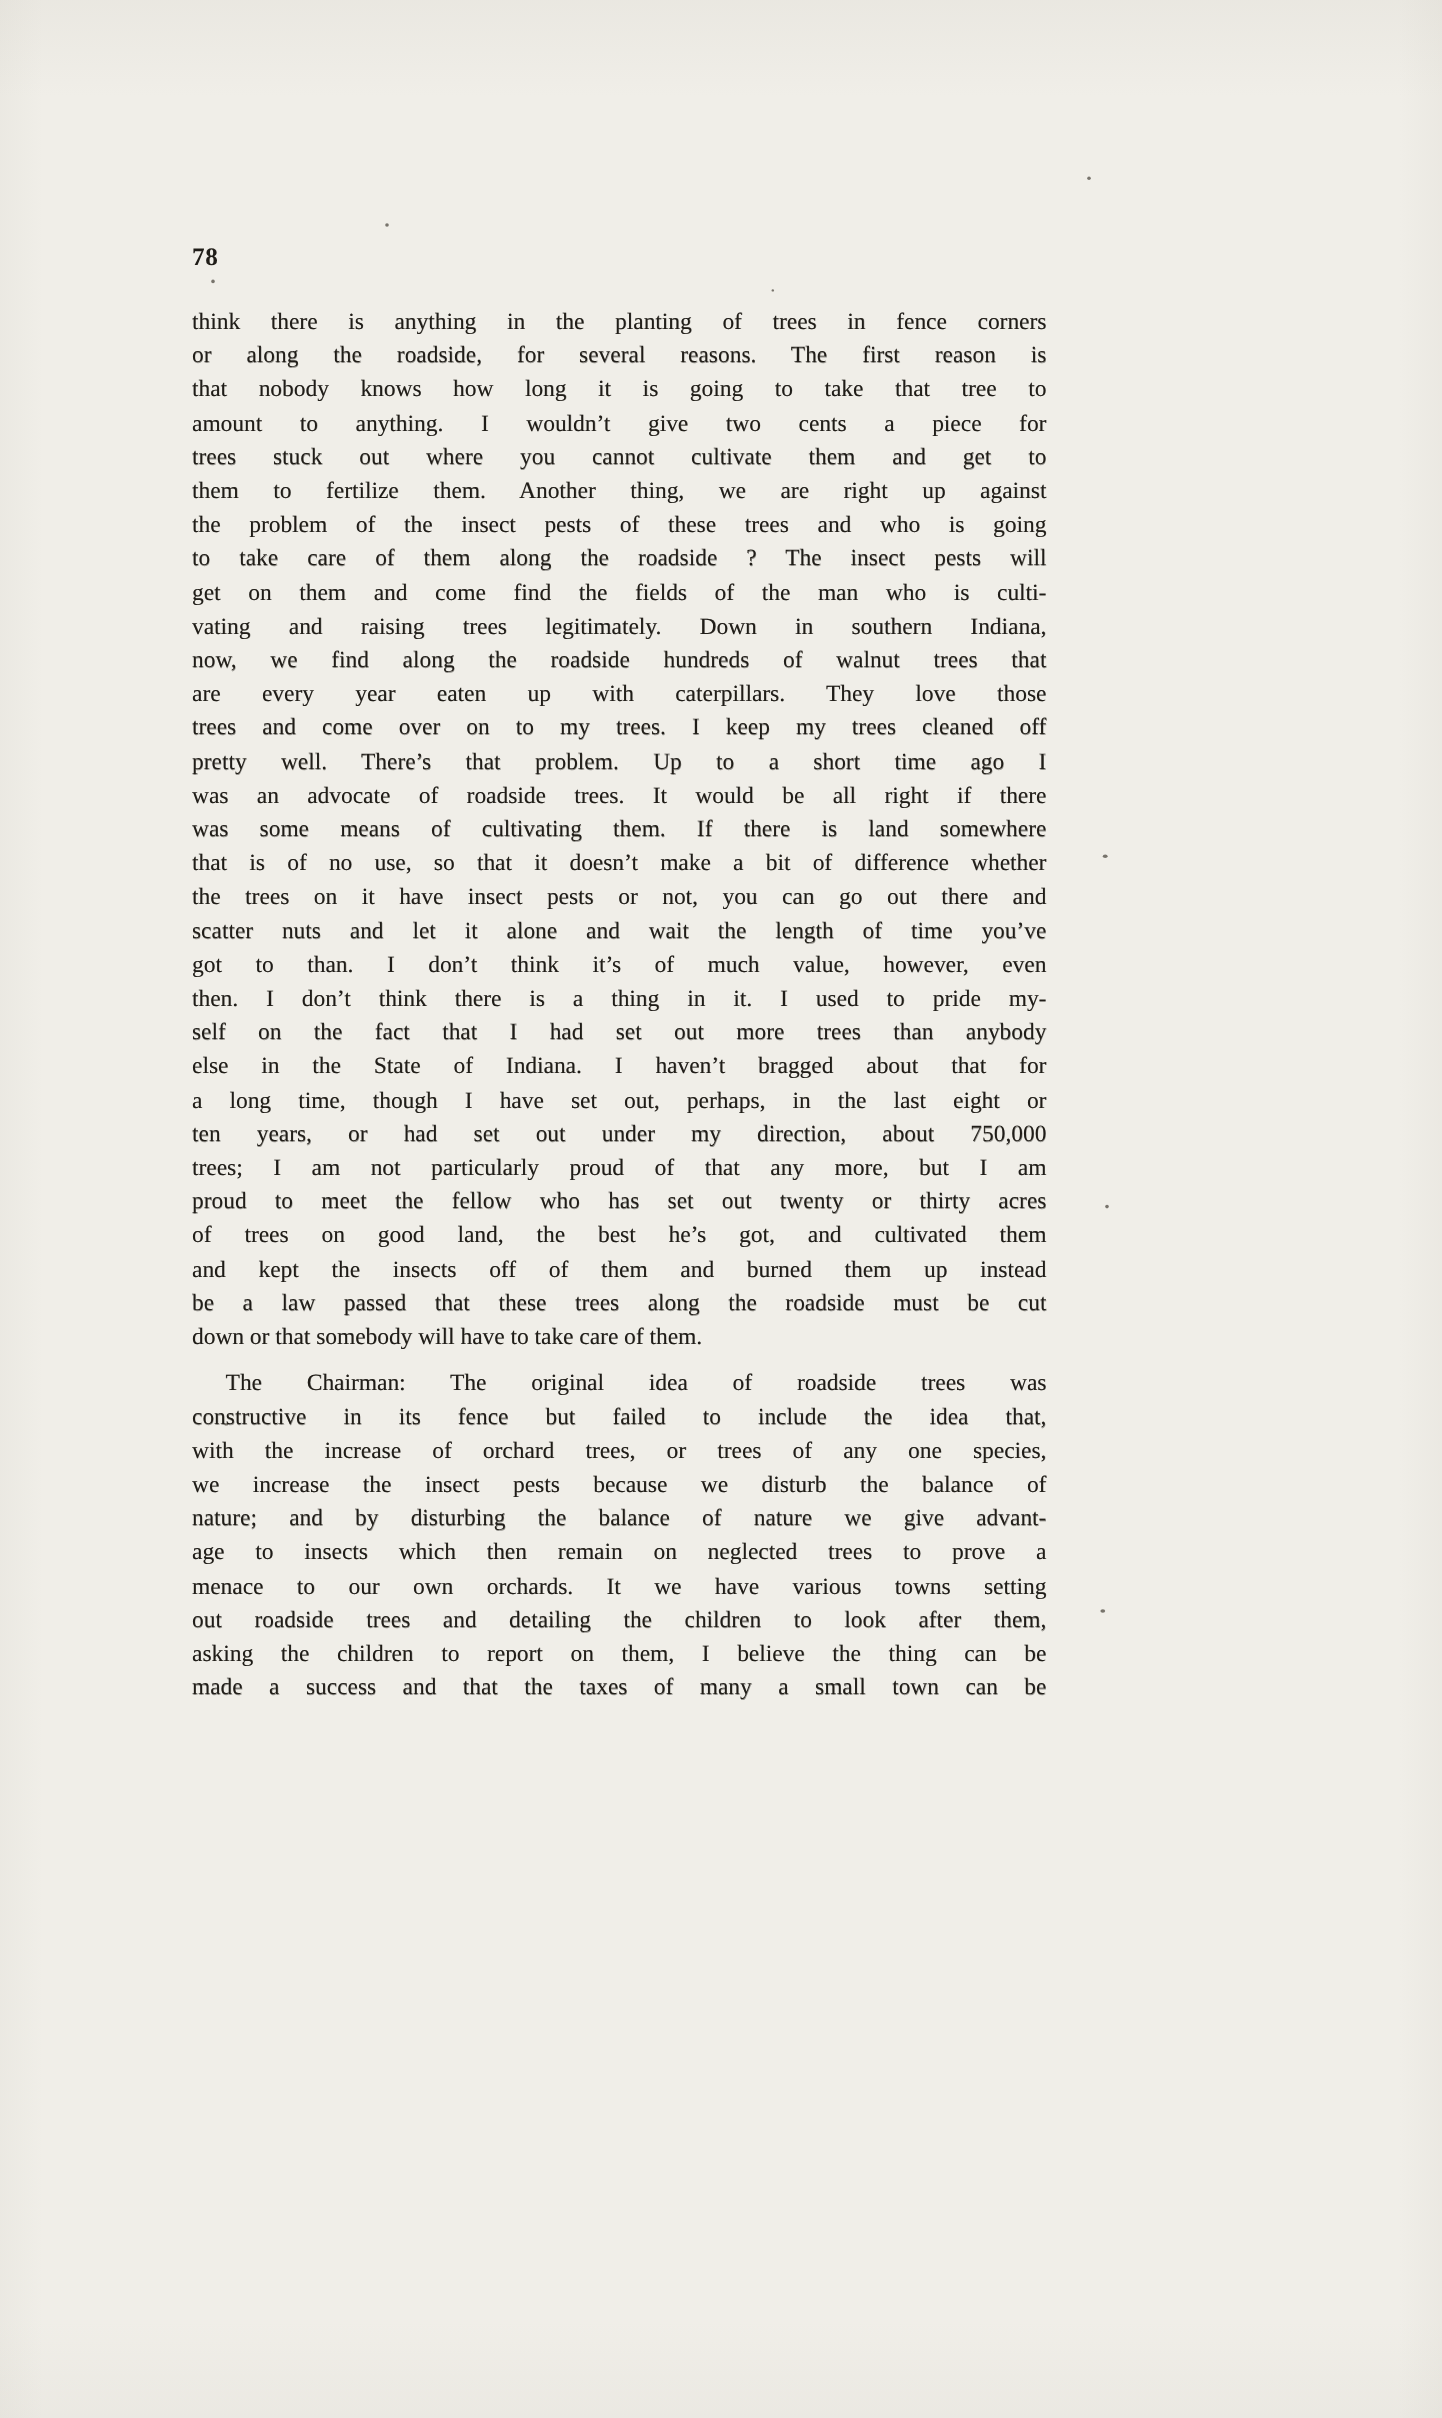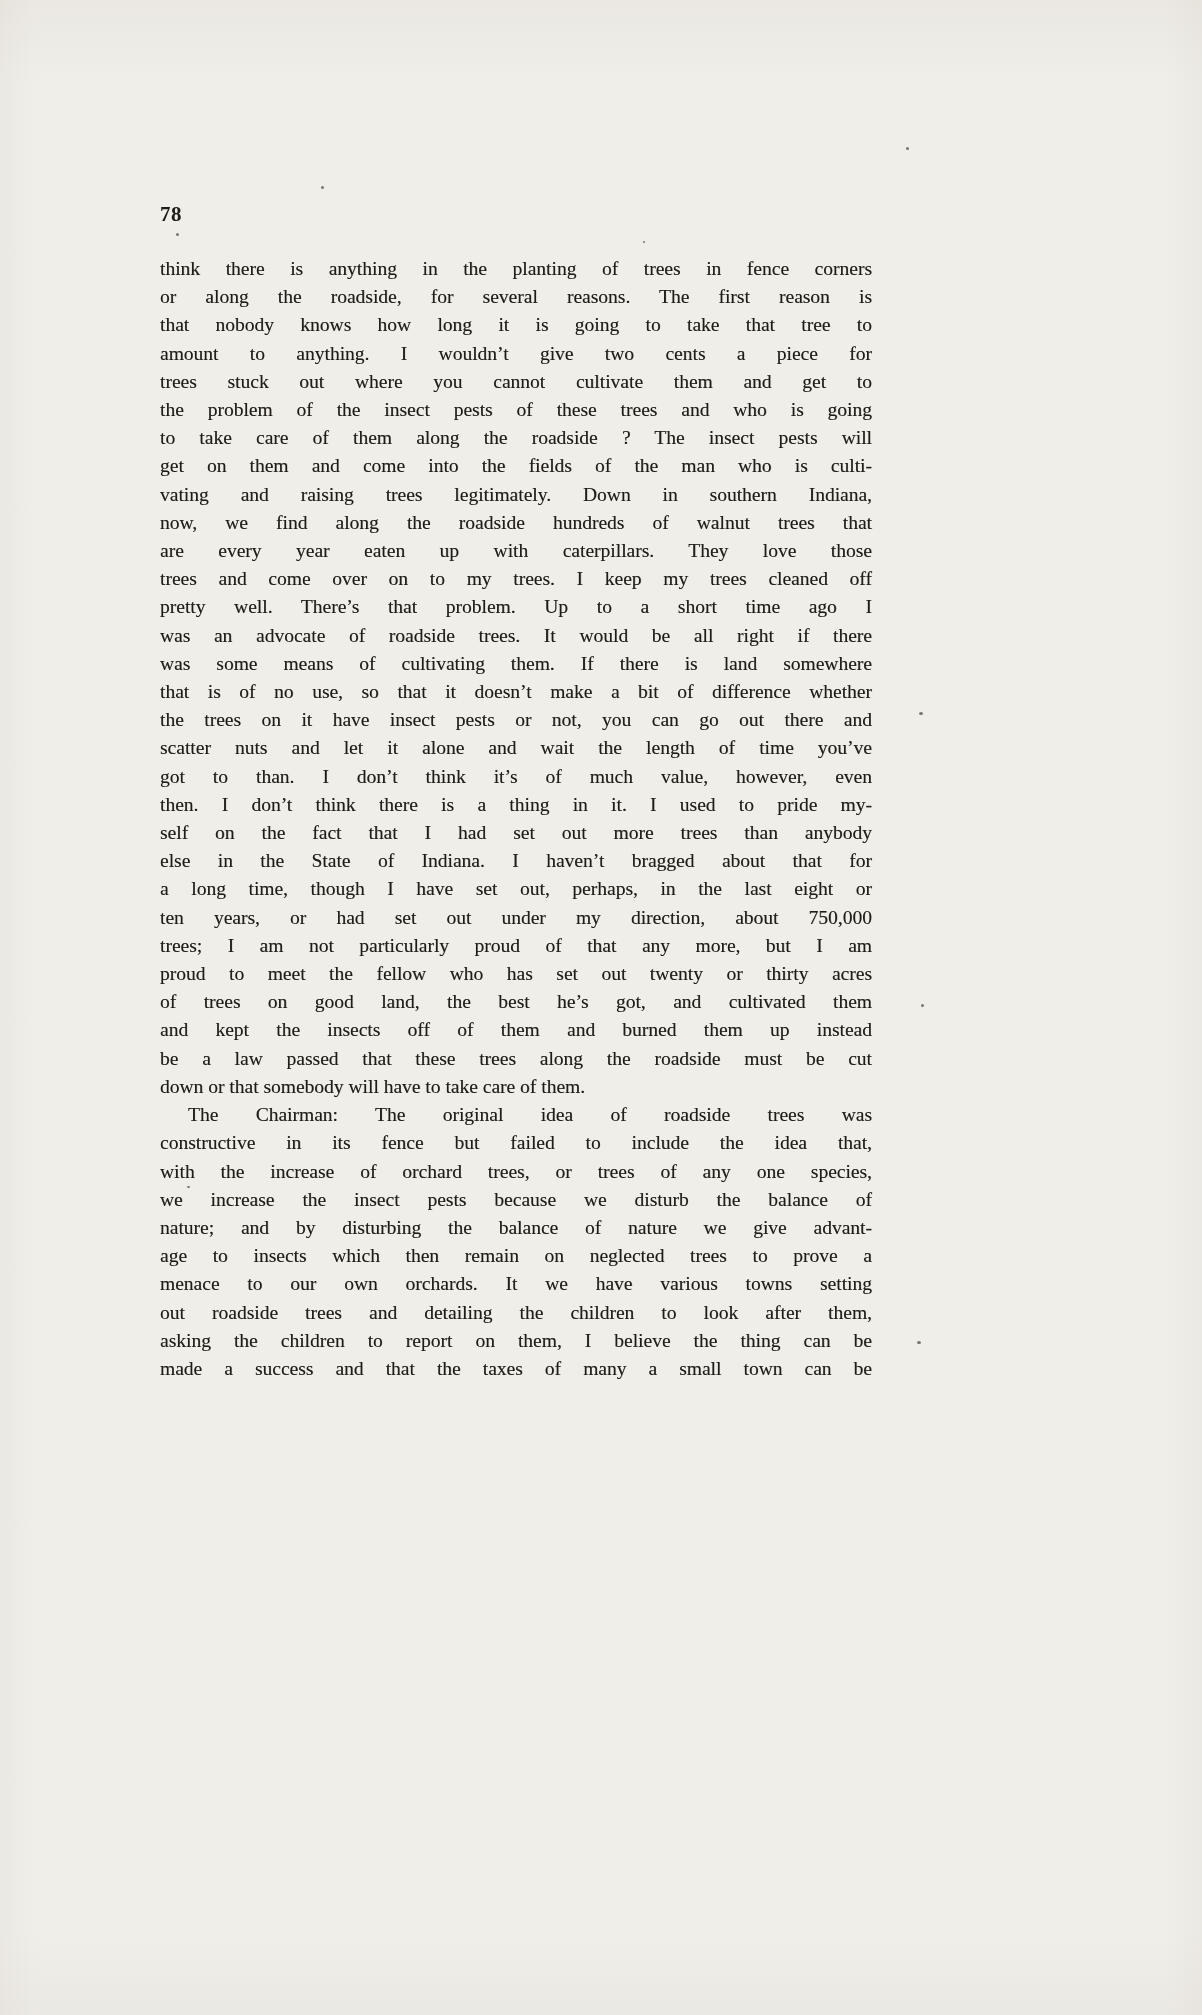--- a/index.html
+++ b/index.html
@@ -48,20 +48,21 @@
   .line {
     line-height: 28.2px;
     text-align: justify;
     text-align-last: justify;
   }
   .line.last {
     text-align-last: left;
   }
   .line.indent {
     padding-left: 28px;
+    margin-top: 10px;
   }
   .artifact {
     position: absolute;
     background: rgba(55,50,42,0.65);
     border-radius: 50%;
   }
 </style>
 </head>
 <body>
 
@@ -69,23 +70,24 @@
 
 <div class="page-number">78</div>
 
 <main class="text-block">
     <div class="paragraph">
       <div class="line">think there is anything in the planting of trees in fence corners</div>
       <div class="line">or along the roadside, for several reasons. The first reason is</div>
       <div class="line">that nobody knows how long it is going to take that tree to</div>
       <div class="line">amount to anything. I wouldn’t give two cents a piece for</div>
       <div class="line">trees stuck out where you cannot cultivate them and get to</div>
+      <div class="line">them to fertilize them. Another thing, we are right up against</div>
       <div class="line">the problem of the insect pests of these trees and who is going</div>
       <div class="line">to take care of them along the roadside ? The insect pests will</div>
-      <div class="line">get on them and come into the fields of the man who is culti-</div>
+      <div class="line">get on them and come find the fields of the man who is culti-</div>
       <div class="line">vating and raising trees legitimately. Down in southern Indiana,</div>
       <div class="line">now, we find along the roadside hundreds of walnut trees that</div>
       <div class="line">are every year eaten up with caterpillars. They love those</div>
       <div class="line">trees and come over on to my trees. I keep my trees cleaned off</div>
       <div class="line">pretty well. There’s that problem. Up to a short time ago I</div>
       <div class="line">was an advocate of roadside trees. It would be all right if there</div>
       <div class="line">was some means of cultivating them. If there is land somewhere</div>
       <div class="line">that is of no use, so that it doesn’t make a bit of difference whether</div>
       <div class="line">the trees on it have insect pests or not, you can go out there and</div>
       <div class="line">scatter nuts and let it alone and wait the length of time you’ve</div>

